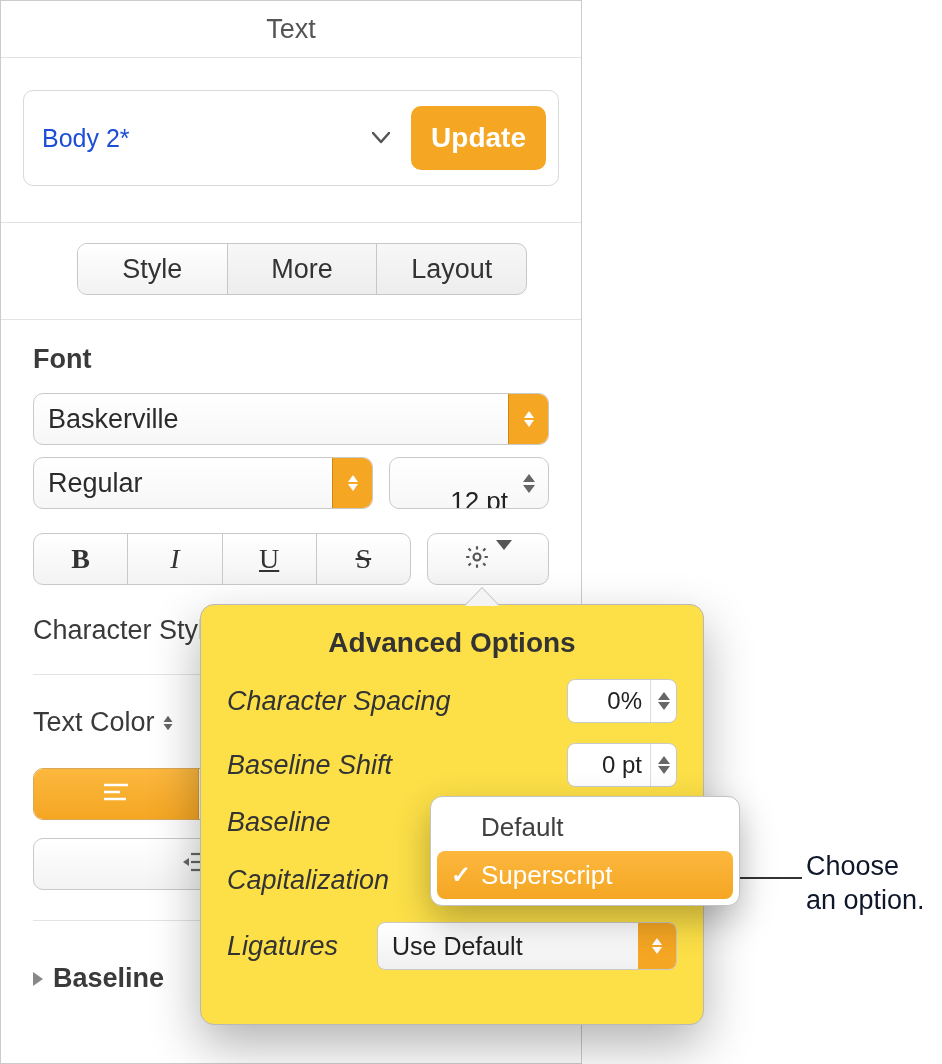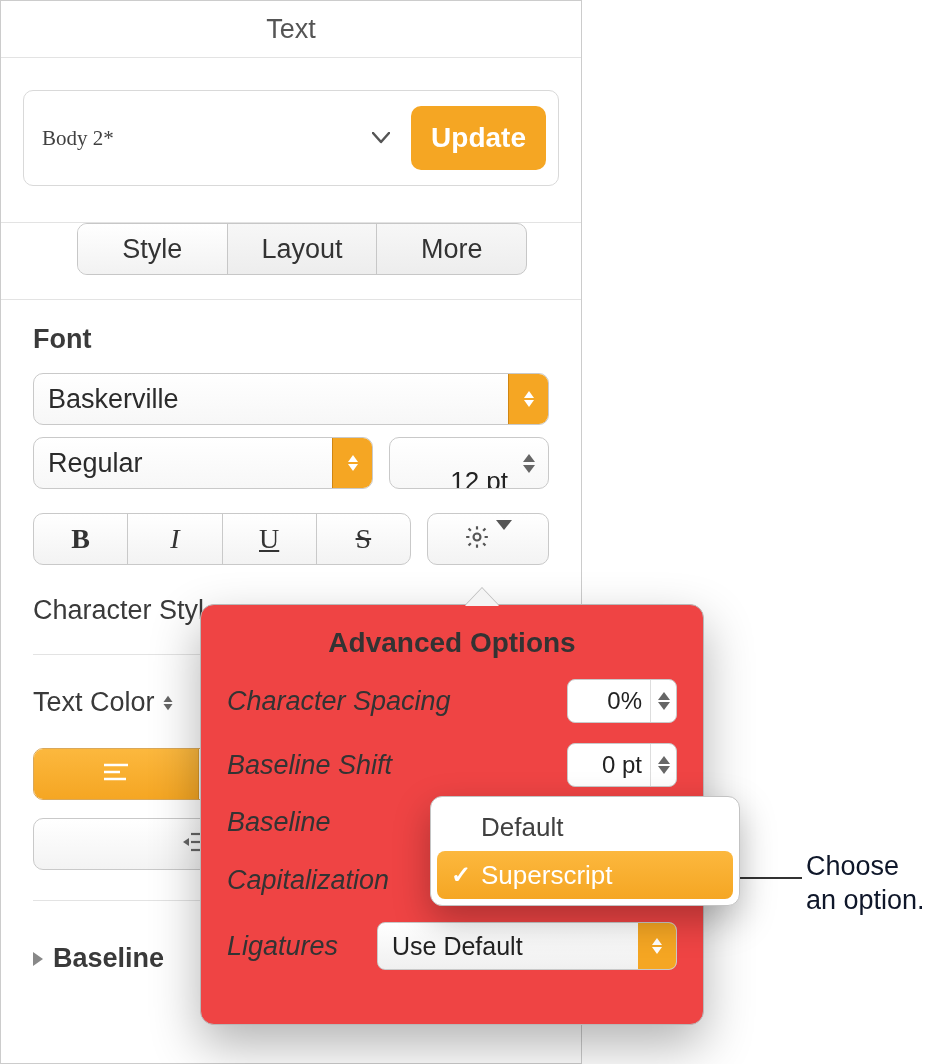--- a/index.html
+++ b/index.html
@@ -29,41 +29,41 @@
     display: flex;
     align-items: center;
     margin: 32px 22px 36px 22px;
     border: 1px solid #d9d9d9;
     border-radius: 10px;
     height: 96px;
     padding: 0 12px 0 18px;
     background: #fff;
   }
   .style-name {
-    font-family: Liberation Serif, serif;
-    font-size: 21px;
-    color: #404040;
+    font-family: Liberation Sans, sans-serif;
+    font-size: 25px;
+    color: #1d4ed8;
     flex: 1;
   }
   .style-chevron {
     width: 40px; height: 40px; display:flex; align-items:center; justify-content:center;
     color:#555;
   }
   .update-btn {
     background: #f5a623;
     color: #fff;
     font-size: 28px;
     font-weight: 600;
     border: none;
     border-radius: 10px;
     padding: 16px 20px;
     margin-left: 10px;
     cursor: pointer;
   }
-  .seg-wrap { padding: 0 54px 24px 76px; }
+  .seg-wrap { padding: 0 54px 24px 76px; margin-top:20px;}
   .segmented {
     display: flex;
     border: 1px solid #c7c7c7;
     border-radius: 10px;
     overflow: hidden;
     height: 52px;
     background: linear-gradient(#f7f7f7,#ededed);
   }
   .seg-item {
     flex: 1;
@@ -175,21 +175,21 @@
   .chev-right{
     display:inline-block;width:0;height:0;
     border-top:7px solid transparent;border-bottom:7px solid transparent;border-left:10px solid #888;
   }
 
   
   .popover{
     position:absolute;
     left:200px; top:604px;
     width:504px;
-    background:#ef4444;
+    background:#fde047;
     border:1px solid #b8b8b8;
     border-radius:14px;
     box-shadow:0 20px 50px rgba(0,0,0,0.3);
     padding:22px 26px 34px 26px;
   }
   .popover::before{
     content:"";
     position:absolute;
     top:-17px;left:264px;
     width:0;height:0;
@@ -279,22 +279,22 @@
         </svg>
     </span>
     <button class="update-btn">Update</button>
   </div>
 
   <div class="divider"></div>
 
   <div class="seg-wrap">
     <div class="segmented">
       <div class="seg-item active">Style</div>
+      <div class="seg-item">More</div>
       <div class="seg-item">Layout</div>
-      <div class="seg-item">More</div>
     </div>
   </div>
 
   <div class="divider"></div>
 
   <div class="section">
     <div class="section-label">Font</div>
 
     <div class="select">
       <span class="val">Baskerville</span>

